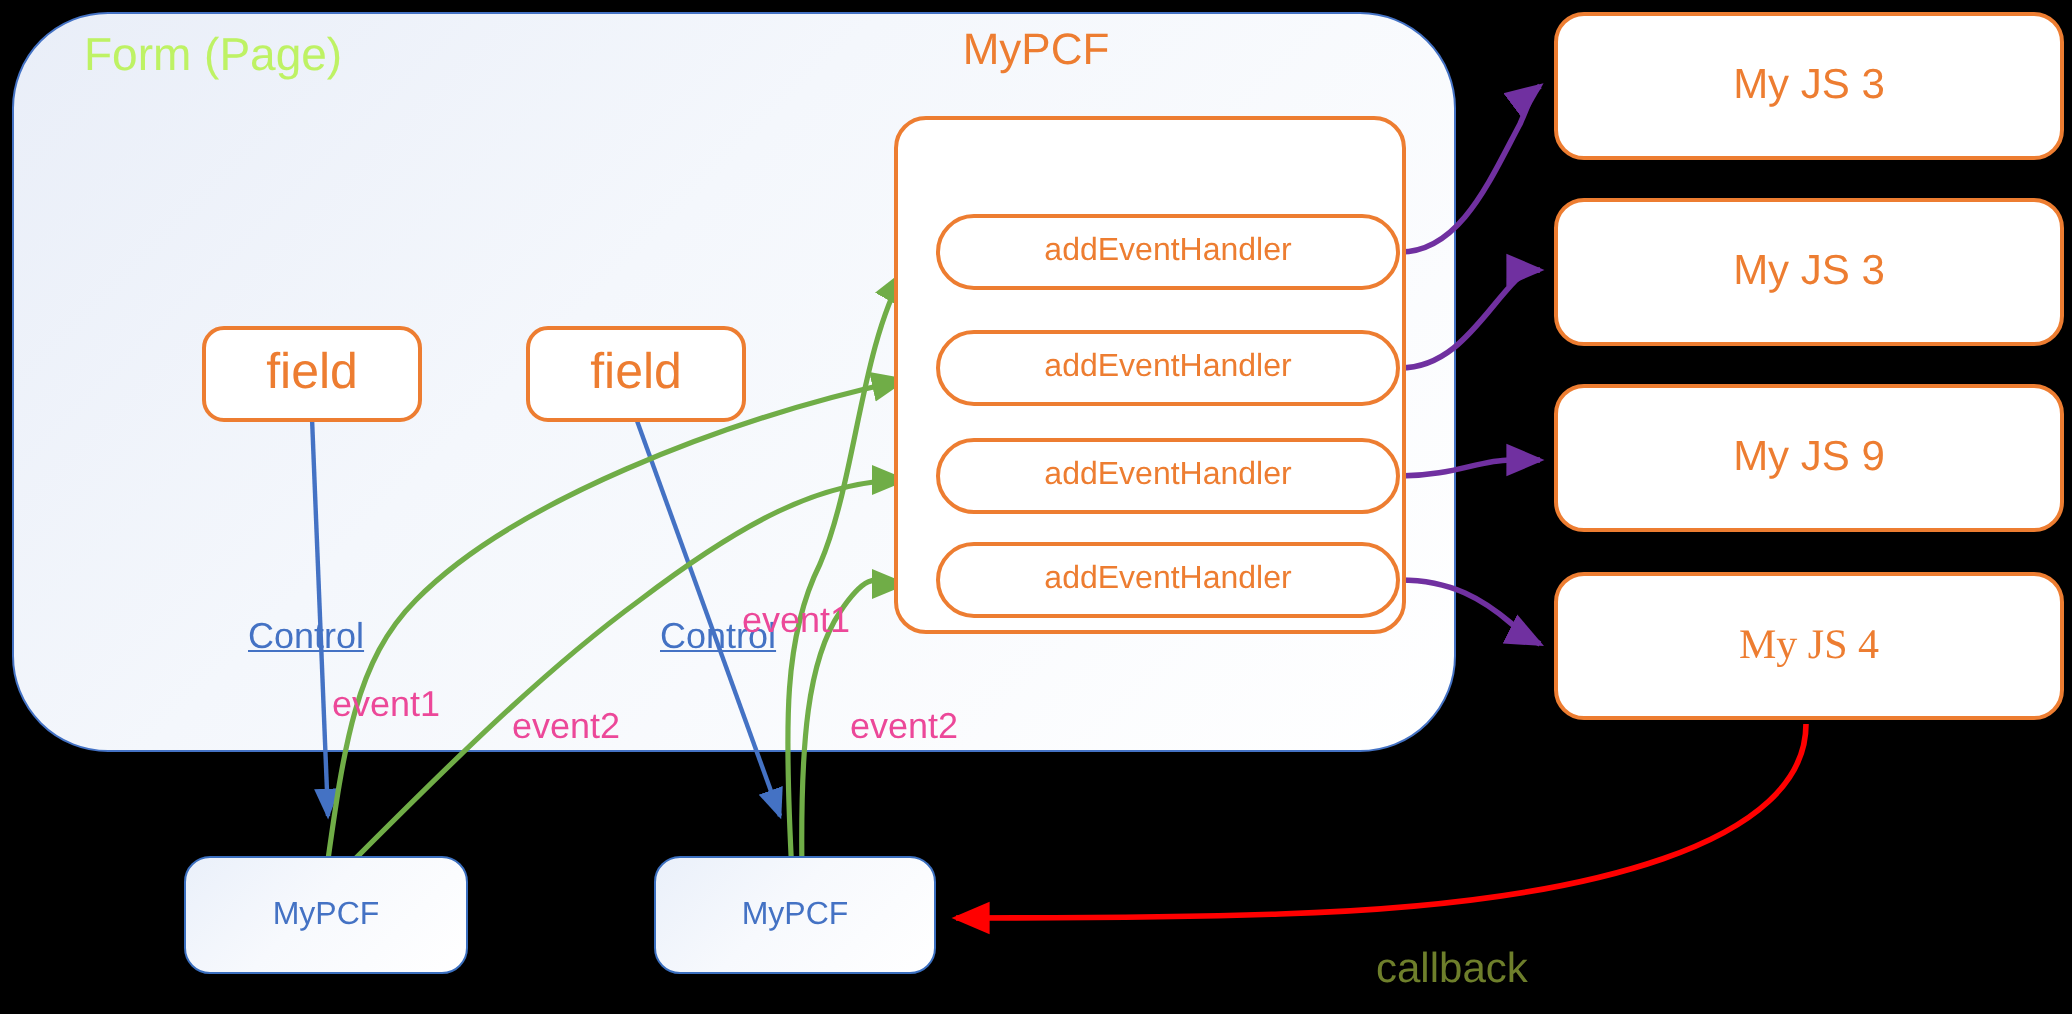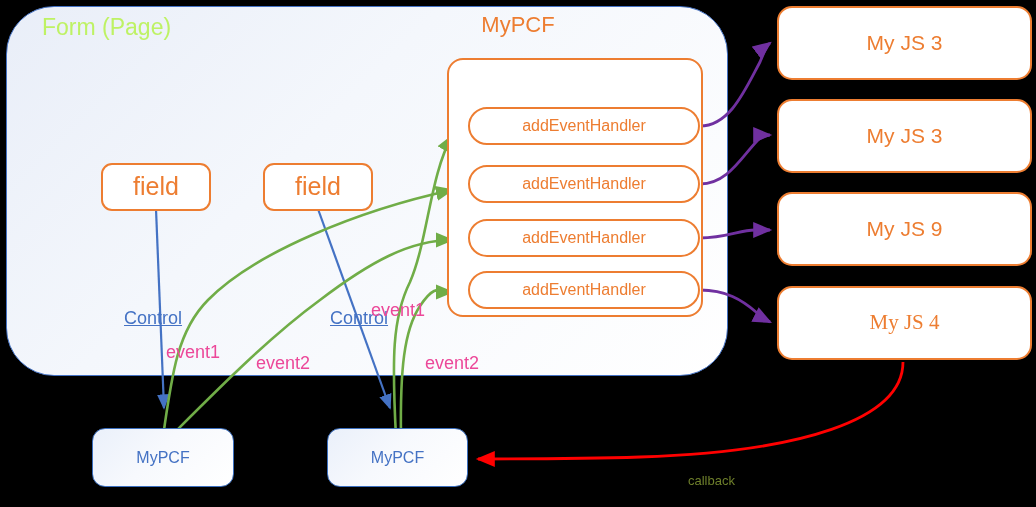--- a/index.html
+++ b/index.html
@@ -129,21 +129,21 @@
   .lbl-blue  { color: #4472C4; text-decoration: underline; }
   .lbl-green { color: #ec4899; }
   .lbl-olive { color: #6E7F2B; }
 
   #lbl-control-1 { left: 124px; top: 308px; }
   #lbl-event1-a  { left: 166px; top: 342px; }
   #lbl-event2-a  { left: 256px; top: 353px; }
   #lbl-control-2 { left: 330px; top: 308px; }
   #lbl-event1-b  { left: 371px; top: 300px; }
   #lbl-event2-b  { left: 425px; top: 353px; }
-  #lbl-callback  { left: 688px; top: 473px; font-size: 13px; }
+  #lbl-callback  { left: 688px; top: 473px; font-size: 21px; }
 </style>
 </head>
 <body>
 
 <div id="canvas">
 
   <div class="node" id="form-container"></div>
   <div id="form-title">Form (Page)</div>
 
   <svg class="layer" viewBox="0 0 1036 507">

